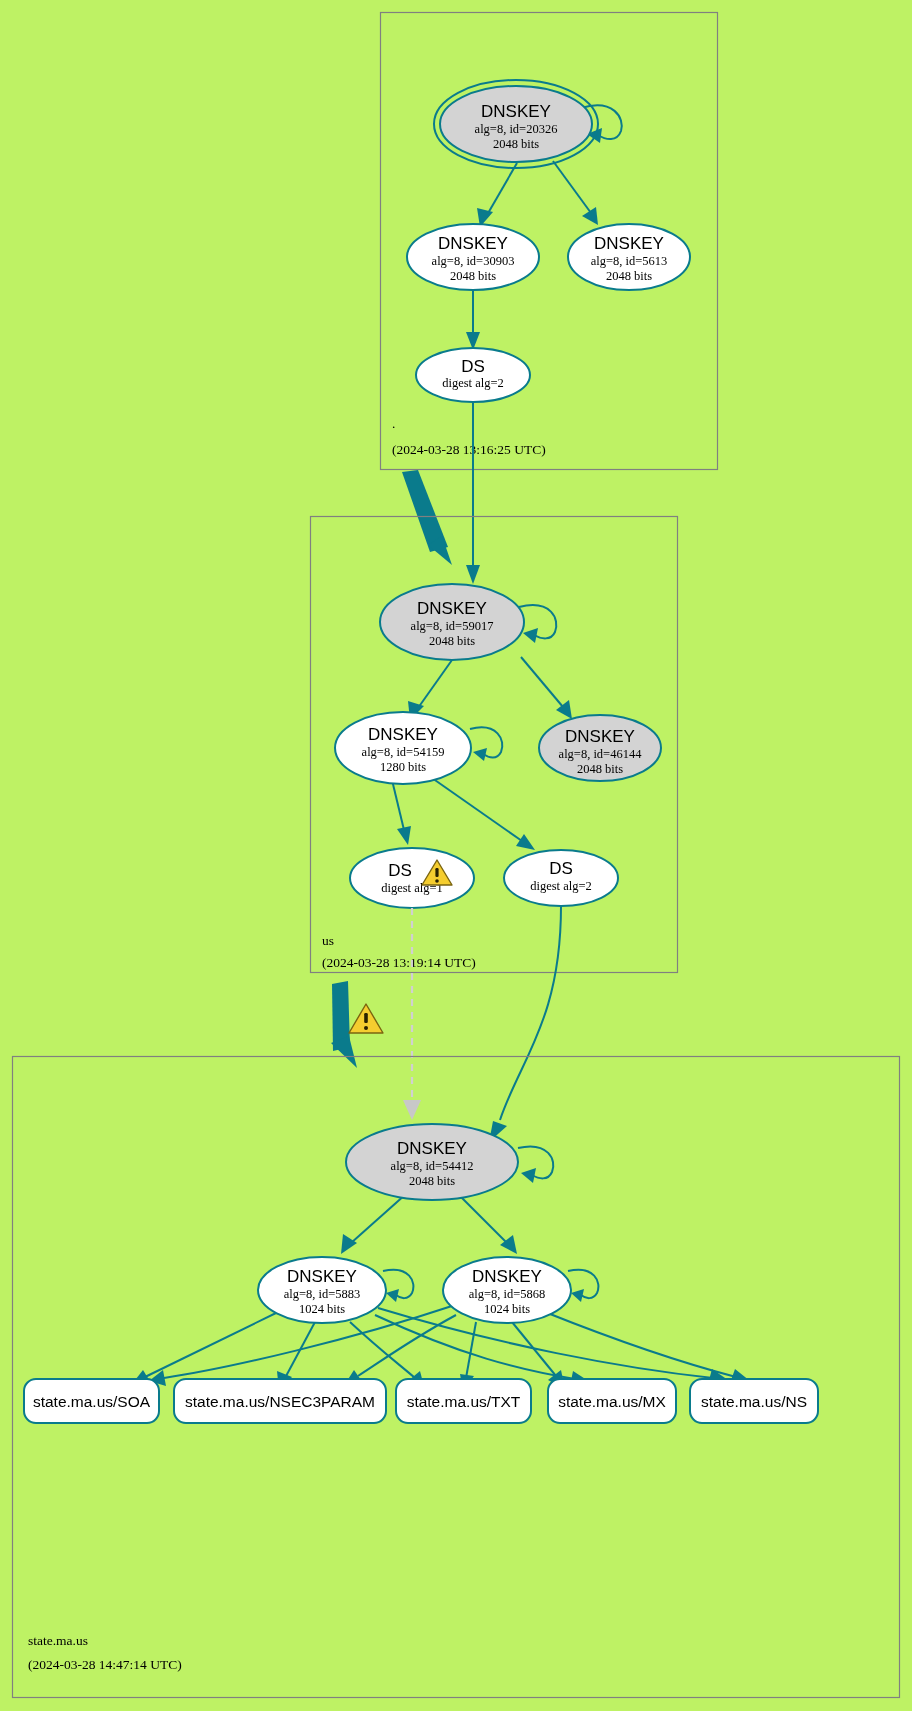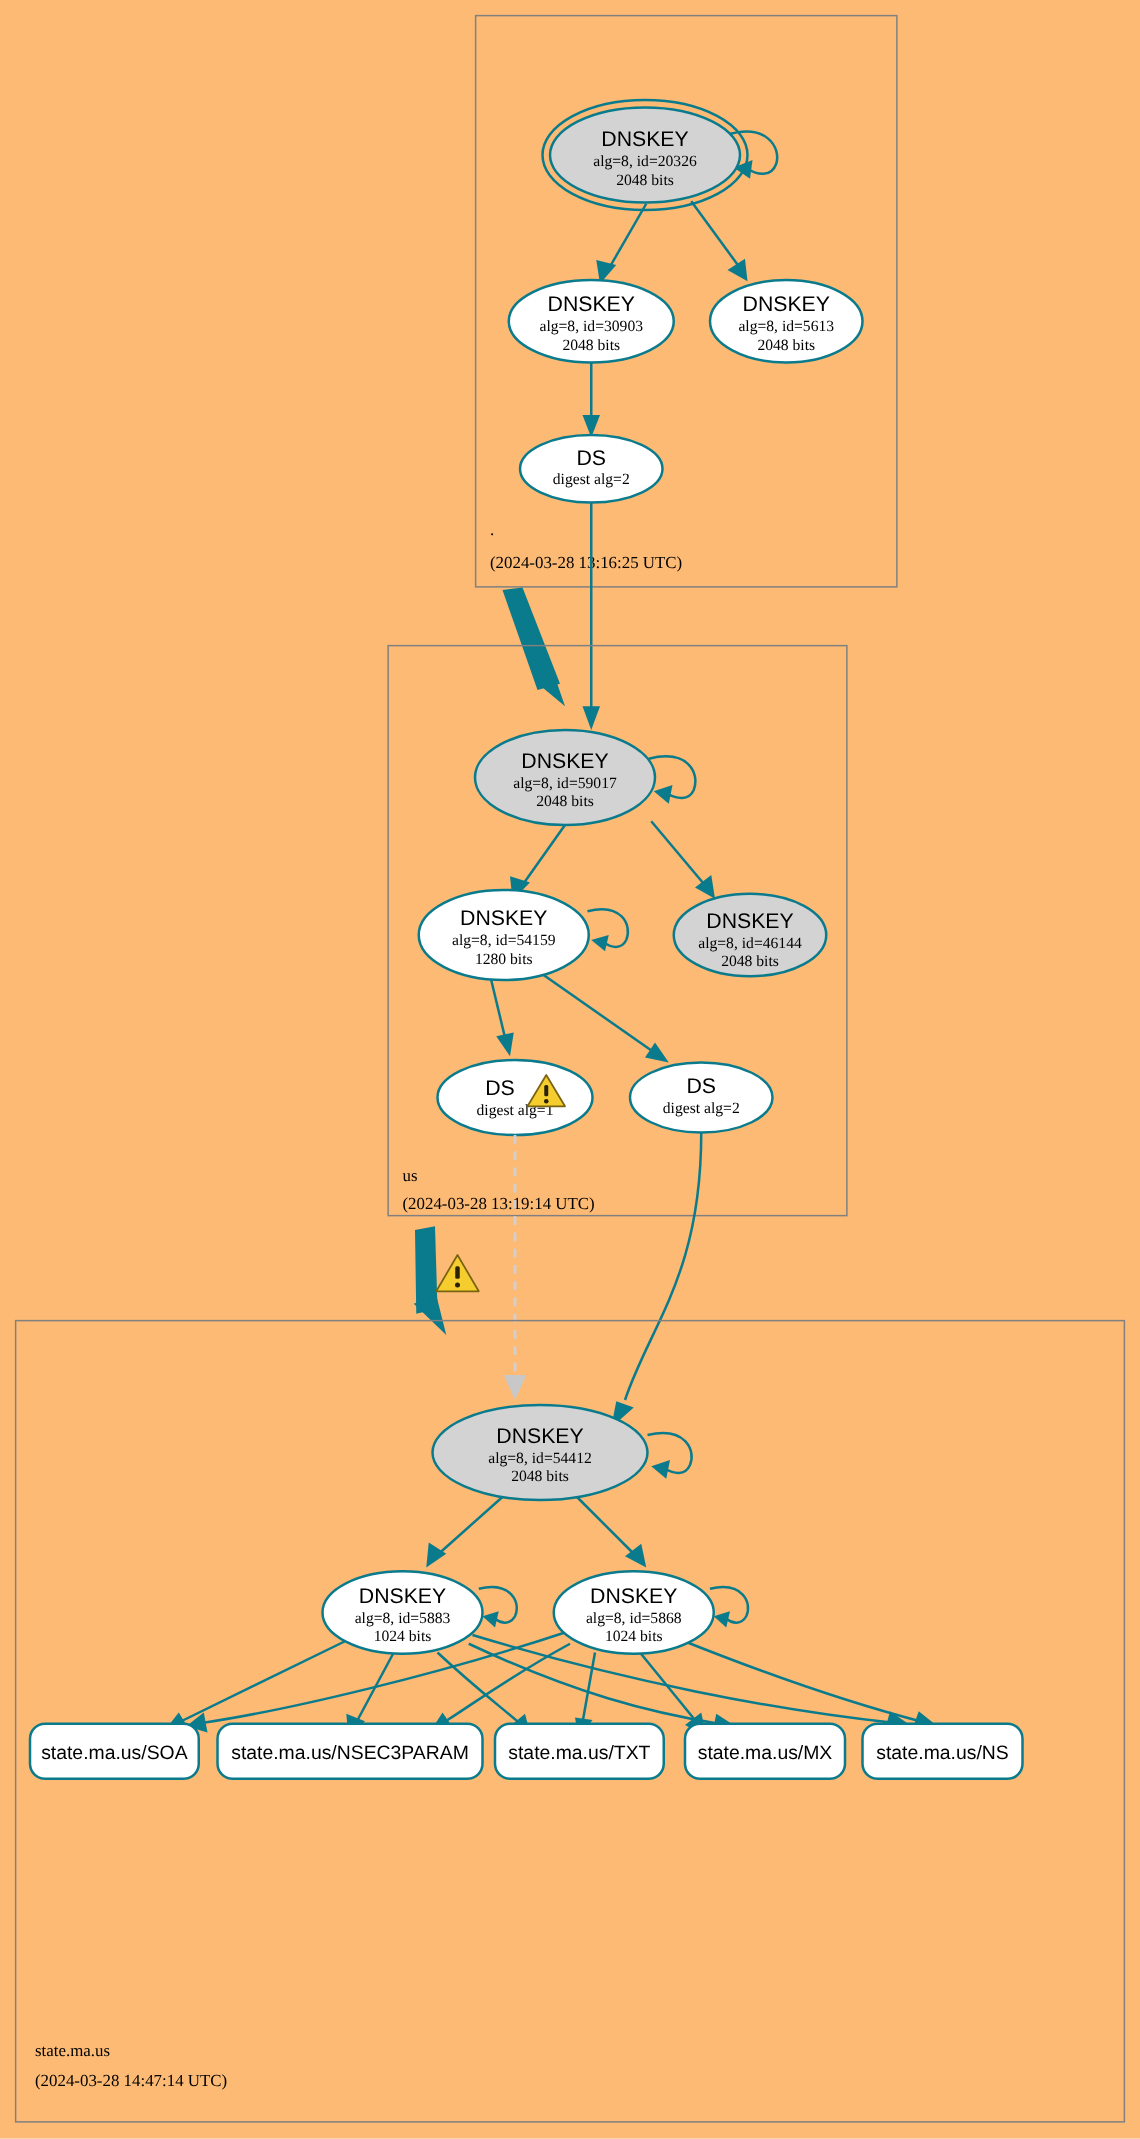--- a/index.html
+++ b/index.html
@@ -7,21 +7,21 @@
     padding: 0;
     background: #ffffff;
   }
   body {
     font-family: "Liberation Sans", sans-serif;
   }
   #diagram-root {
     position: relative;
     width: 912px;
     height: 1711px;
-    background: #fdba74;
+    background: #bef264;
     overflow: hidden;
   }
   svg#dnssec-svg {
     display: block;
     width: 912px;
     height: 1711px;
   }
   .zone-box {
     fill: none;
     stroke: #808080;

